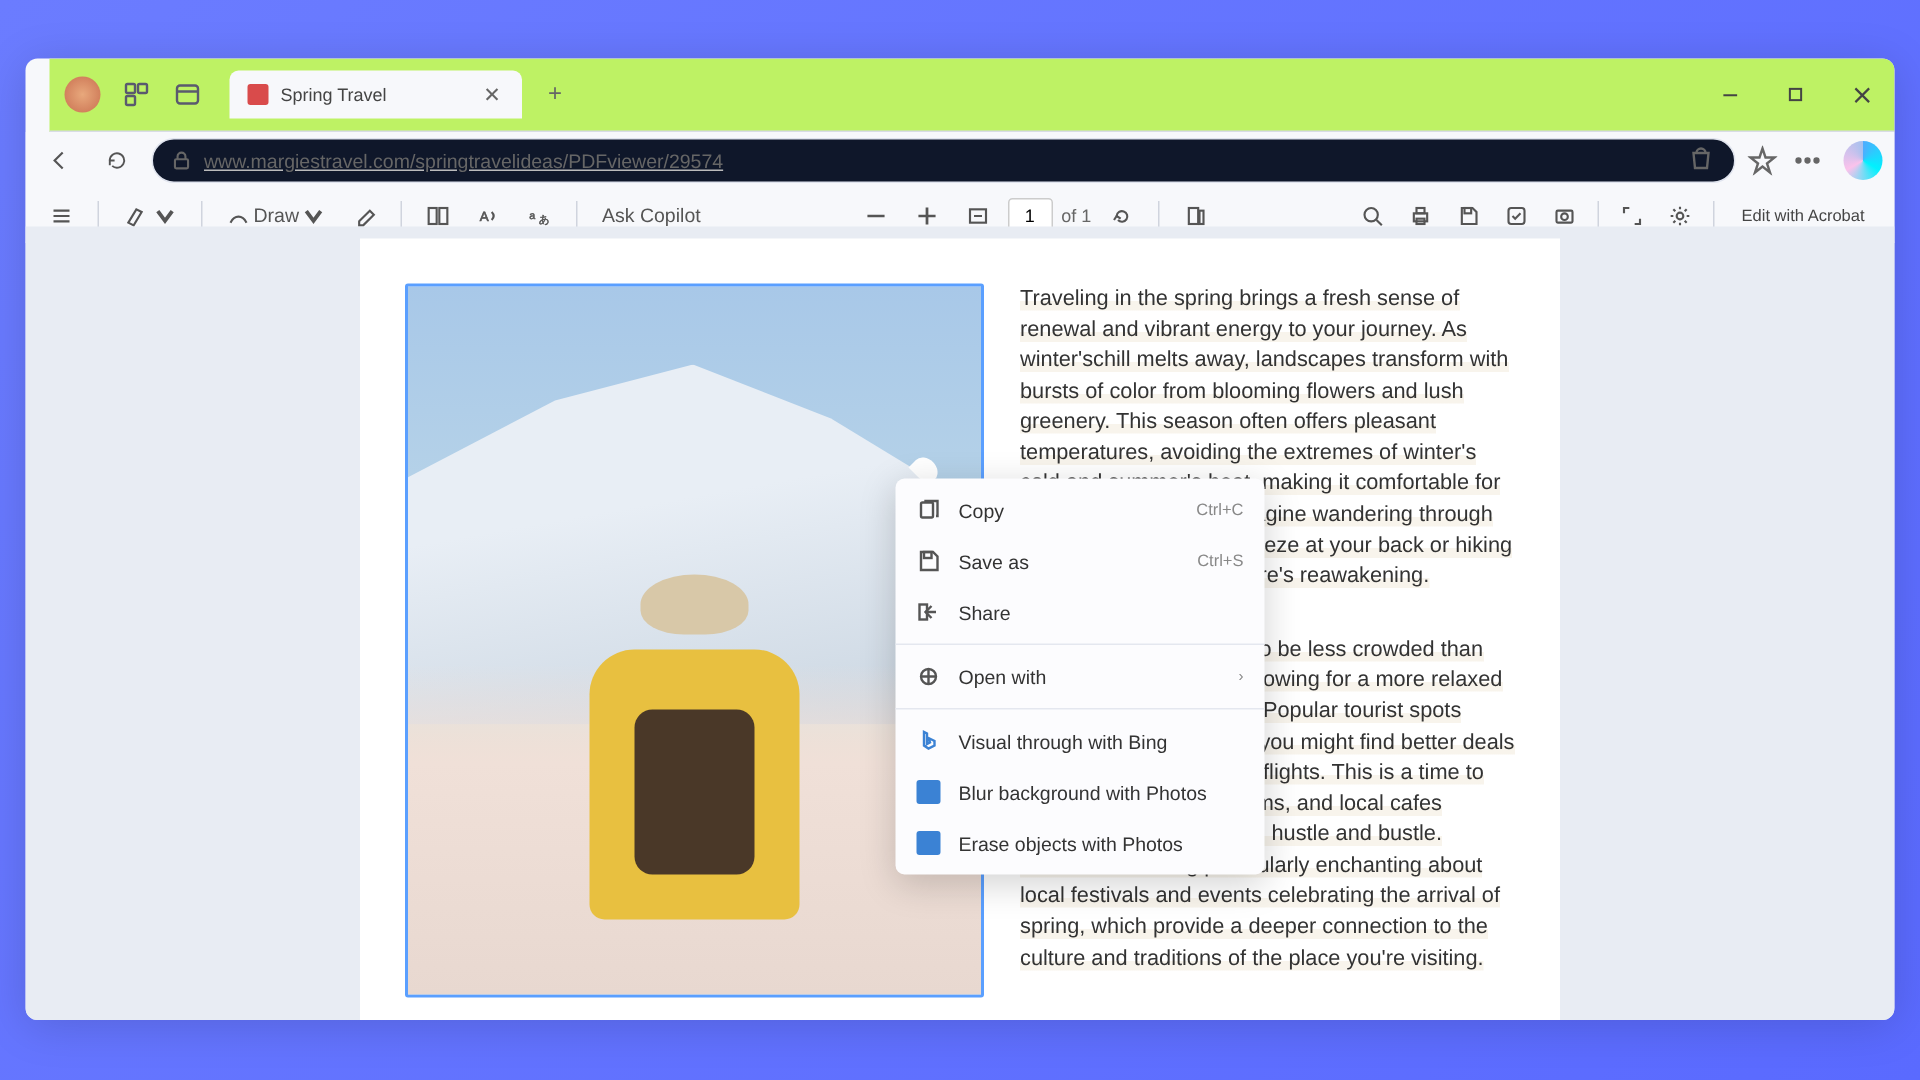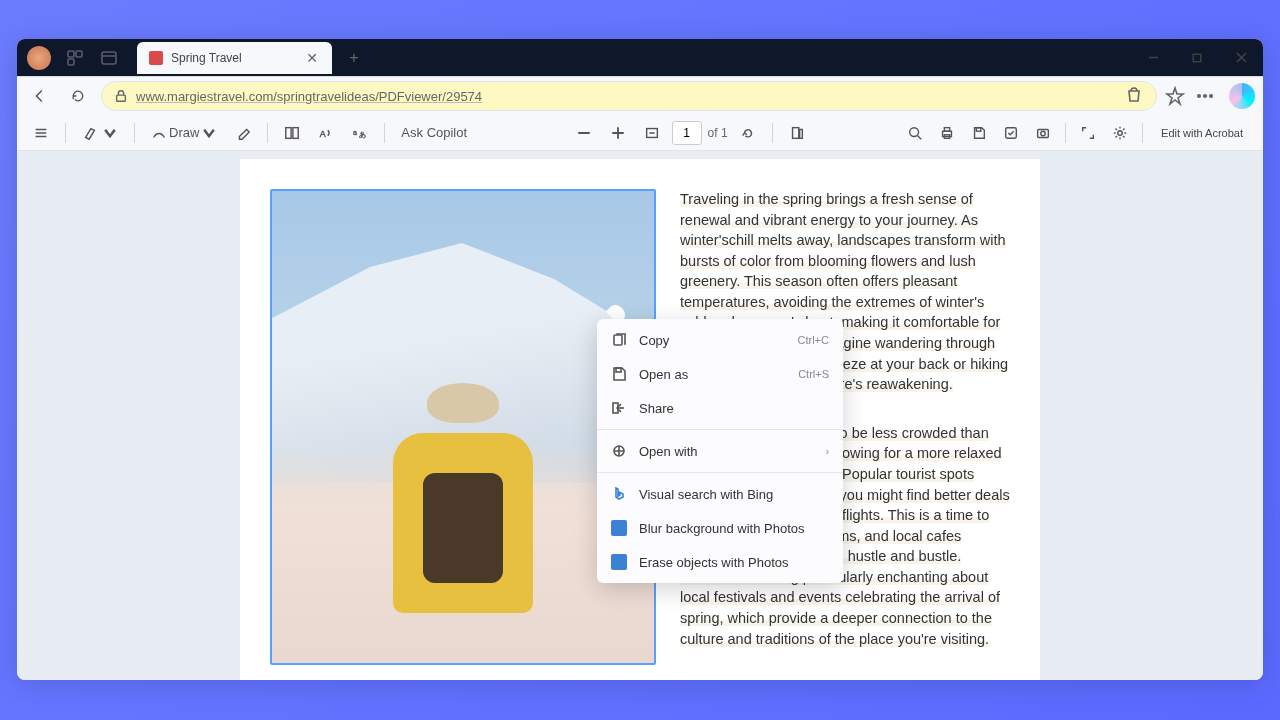--- a/index.html
+++ b/index.html
@@ -1,30 +1,30 @@
 <!DOCTYPE html>
 <html><head>
 <meta charset="utf-8">
 <style>
 * { margin: 0; padding: 0; box-sizing: border-box; font-family: 'Segoe UI', Arial, sans-serif; }
 body { width: 1280px; height: 720px; background: linear-gradient(135deg, #6b7cff, #5a6aff); overflow: hidden; }
 .browser-window { position: absolute; top: 39px; left: 17px; width: 1246px; height: 641px; background: #f7f8fb; border-radius: 8px; box-shadow: 0 4px 30px rgba(0,0,0,0.15); overflow: hidden; }
-.titlebar { height: 38px; display: flex; align-items: center; background: #0f172a; border-bottom: 1px solid #d8dce5; }
+.titlebar { height: 49px; display: flex; align-items: center; background: #bef264; border-bottom: 1px solid #d8dce5; margin-left: 16px; }
 .profile-avatar { width: 24px; height: 24px; border-radius: 50%; margin-left: 10px; background: radial-gradient(circle, #e8a87c, #c97050); }
 .titlebar-icon { width: 20px; height: 20px; margin-left: 14px; color: #5a5a6e; display: flex; align-items: center; justify-content: center; }
 .tab { display: flex; align-items: center; height: 32px; background: #f7f8fb; border-radius: 6px 6px 0 0; margin-left: 18px; padding: 0 12px; gap: 8px; min-width: 195px; }
 .tab-favicon { width: 14px; height: 14px; background: #d94b4b; border-radius: 2px; }
 .tab-title { font-size: 12px; color: #444; flex: 1; }
 .tab-close { width: 16px; height: 16px; color: #666; cursor: pointer; display: flex; align-items: center; justify-content: center; font-size: 14px; }
 .new-tab { width: 28px; height: 28px; margin-left: 8px; display: flex; align-items: center; justify-content: center; color: #666; font-size: 16px; cursor: pointer; }
 .window-controls { margin-left: auto; display: flex; }
 .win-btn { width: 44px; height: 38px; display: flex; align-items: center; justify-content: center; color: #444; cursor: pointer; }
 .addressbar-row { height: 38px; display: flex; align-items: center; padding: 0 8px; gap: 8px; background: #f7f8fb; }
 .nav-btn { width: 30px; height: 30px; display: flex; align-items: center; justify-content: center; color: #555; cursor: pointer; border-radius: 4px; }
-.addressbar { flex: 1; height: 30px; background: #fef9c3; border-radius: 15px; display: flex; align-items: center; padding: 0 12px; gap: 8px; border: 1px solid #e0e4ee; }
+.addressbar { flex: 1; height: 30px; background: #0f172a; border-radius: 15px; display: flex; align-items: center; padding: 0 12px; gap: 8px; border: 1px solid #e0e4ee; }
 .lock-icon { width: 14px; height: 14px; color: #666; }
 .url-text { font-size: 13px; color: #666; text-decoration: underline; text-decoration-color: #bbb; }
 .addr-right-icons { display: flex; gap: 10px; align-items: center; }
 .addr-icon { width: 20px; height: 20px; color: #666; cursor: pointer; }
 .copilot-badge { width: 26px; height: 26px; border-radius: 50%; background: conic-gradient(#4facfe, #00f2fe, #fbc2eb, #a6c1ee); margin-left: 4px; }
 .pdf-toolbar { height: 36px; display: flex; align-items: center; padding: 0 10px; gap: 6px; border-bottom: 1px solid #e0e4ee; background: #f7f8fb; }
 .tb-sep { width: 1px; height: 20px; background: #d0d4de; margin: 0 4px; }
 .tb-btn { height: 28px; padding: 0 6px; display: flex; align-items: center; gap: 4px; color: #555; cursor: pointer; border-radius: 4px; font-size: 13px; justify-content: space-between; }
 .tb-btn svg { width: 16px; height: 16px; }
 .draw-dd { display: flex; align-items: center; gap: 2px; }
@@ -307,21 +307,21 @@
     <span class="menu-label">Copy</span>
     <span class="menu-shortcut">Ctrl+C</span>
   </div>
   <div class="menu-item">
     <span class="menu-icon">
         <svg viewBox="0 0 16 16">
           <path d="M3 2h8l3 3v9H3z"></path>
           <rect x="5" y="2" width="5" height="4"></rect>
         </svg>
       </span>
-    <span class="menu-label">Open as</span>
+    <span class="menu-label">Save as</span>
     <span class="menu-shortcut">Ctrl+S</span>
   </div>
   <div class="menu-item">
     <span class="menu-icon">
         <svg viewBox="0 0 16 16">
           <path d="M10 4L6 8l4 4"></path>
           <path d="M6 8h7"></path>
           <rect x="2" y="3" width="5" height="10"></rect>
         </svg>
       </span>
@@ -338,21 +338,21 @@
     <span class="menu-label">Open with</span>
     <span class="menu-chevron">›</span>
   </div>
   <div class="menu-sep"></div>
   <div class="menu-item">
     <span class="menu-icon blue">
         <svg viewBox="0 0 16 16" fill="currentColor" stroke="none">
           <path d="M5 2v9l3 2 4-2V8l-4-2 1 3-2 1V3z"></path>
         </svg>
       </span>
-    <span class="menu-label">Visual search with Bing</span>
+    <span class="menu-label">Visual through with Bing</span>
   </div>
   <div class="menu-item">
     <span class="menu-icon blue-sq"></span>
     <span class="menu-label">Blur background with Photos</span>
   </div>
   <div class="menu-item">
     <span class="menu-icon blue-sq"></span>
     <span class="menu-label">Erase objects with Photos</span>
   </div>
 </div>

